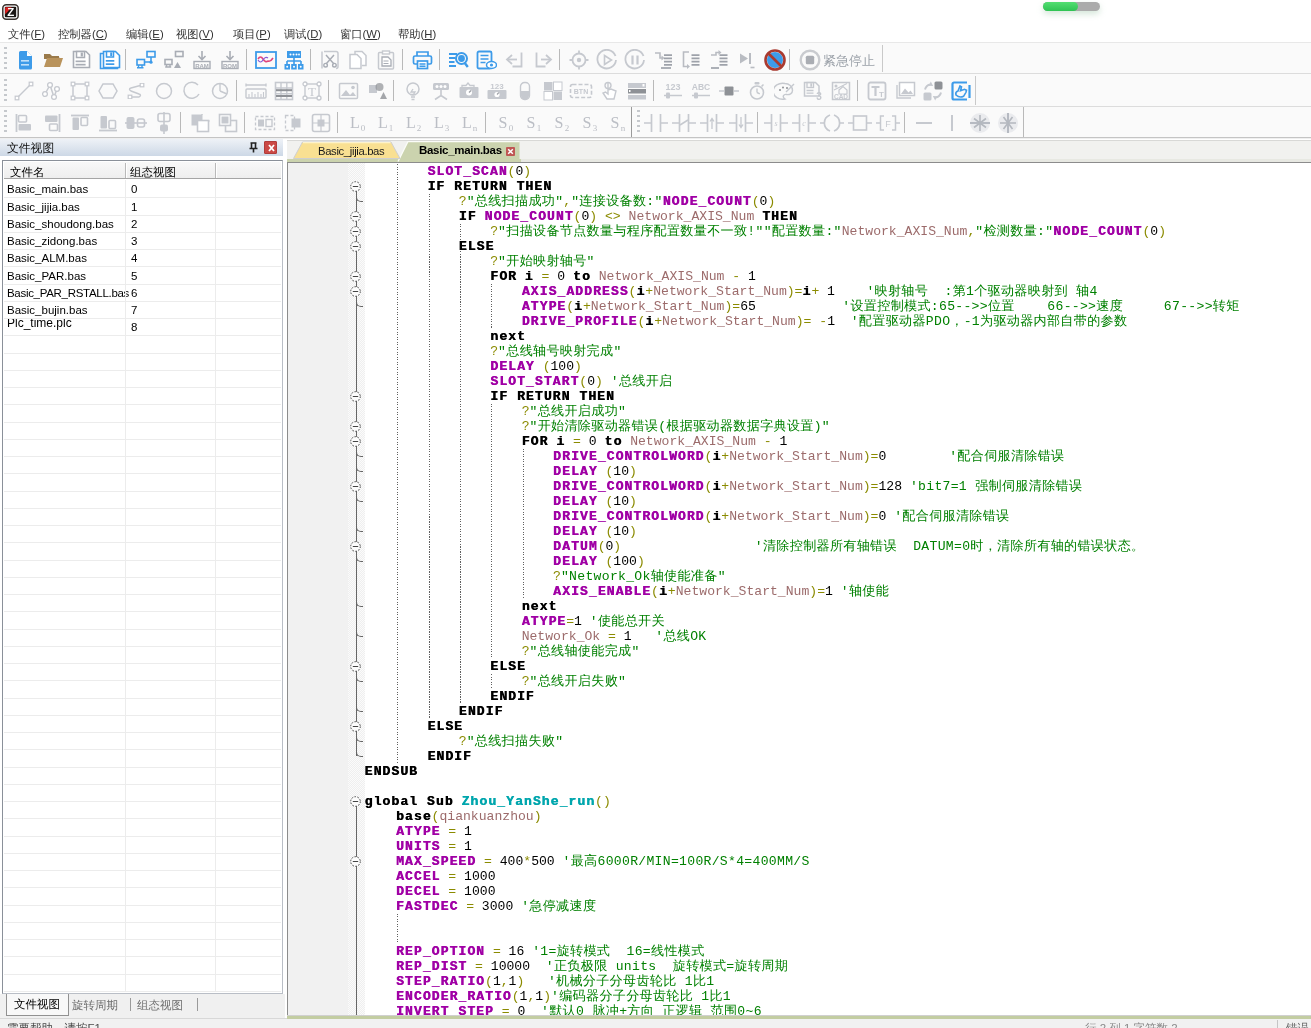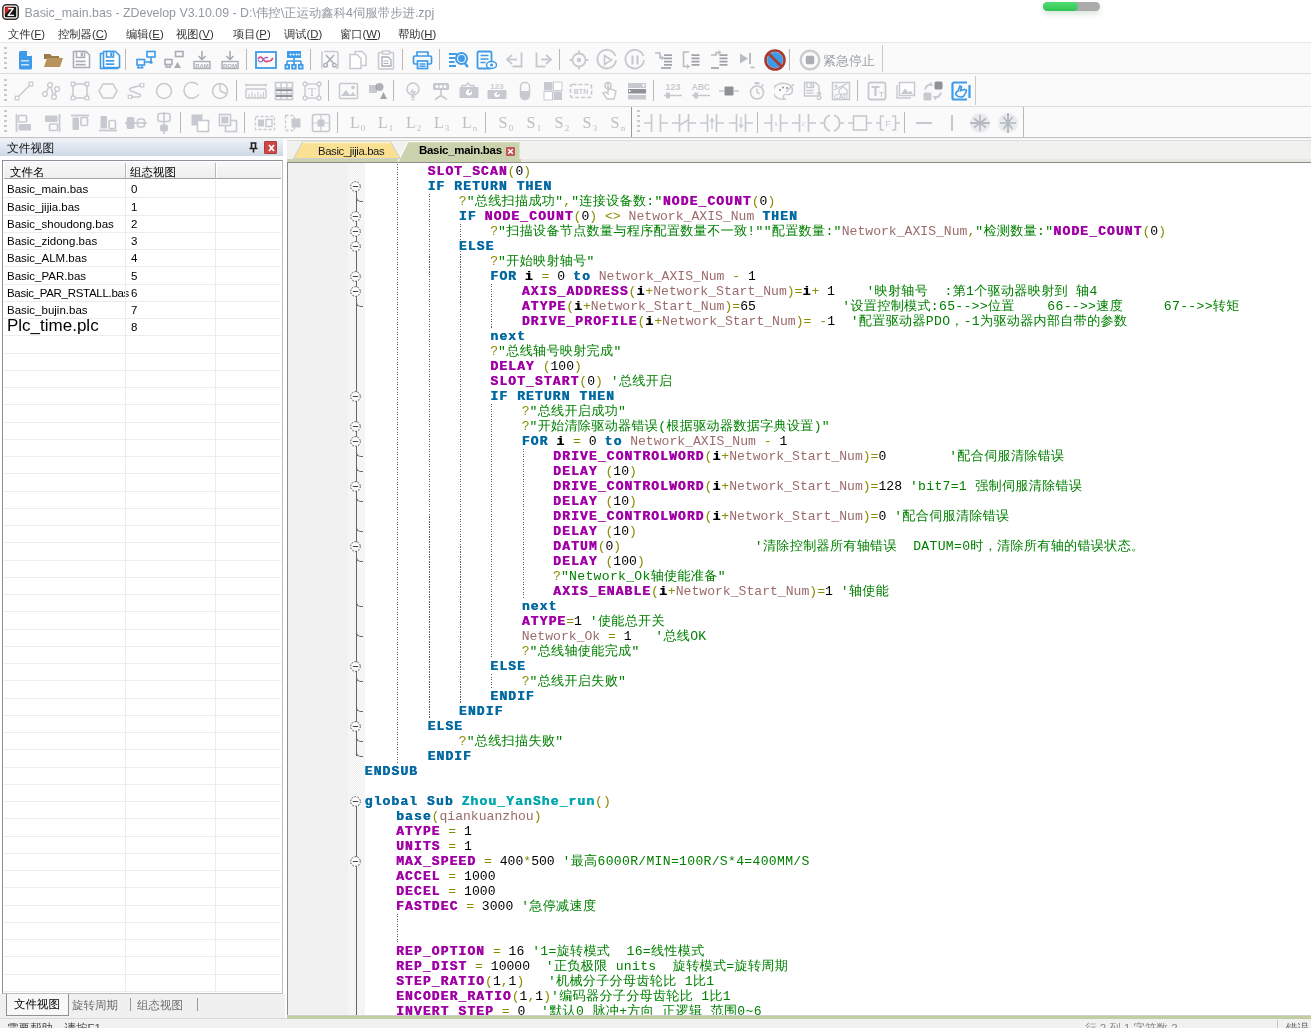--- a/index.html
+++ b/index.html
@@ -1,37 +1,36 @@
 <!DOCTYPE html>
 <html><head><meta charset="utf-8">
 <style>
 *{margin:0;padding:0;box-sizing:border-box}
 html,body{width:1311px;height:1028px;overflow:hidden}
 body{font-family:"Liberation Sans",sans-serif;background:#fff;position:relative}
 .abs{position:absolute}
 pre{font-family:"Liberation Mono",monospace;font-size:13.1px;line-height:15px;color:#000}
-.k{color:#0369a1;font-weight:bold;letter-spacing:1.05px;text-shadow:0.5px 0 currentColor}
+.k{color:#000000;font-weight:bold;letter-spacing:1.05px;text-shadow:0.5px 0 currentColor}
 .c{color:#a000a5;font-weight:bold;letter-spacing:1.05px;text-shadow:0.5px 0 currentColor}
 .b{color:#000;font-weight:bold;letter-spacing:1.05px;text-shadow:0.5px 0 currentColor}
 .t{color:#00a6ad;font-weight:bold;letter-spacing:1.05px;text-shadow:0.5px 0 currentColor}
 .s{color:#008000;letter-spacing:0.3px}
 .o{color:#8b8b00}
 .v{color:#9c6b6b}
 .sep1{position:absolute;width:1px;background:#b9b9b9}
 .grip{position:absolute;width:3px;background-image:repeating-linear-gradient(to bottom,#c5c8cc 0 2px,transparent 2px 5px)}
 .guide{position:absolute;width:1px;background-image:repeating-linear-gradient(to bottom,#606060 0 1px,transparent 1px 2.5px)}
 </style></head><body>
 <div class="abs" style="left:0;top:0;width:1311px;height:28px;background:#fff">
     <svg class="abs" style="left:2px;top:3.5px" width="17" height="16" viewBox="0 0 17 16">
       <rect x="0.8" y="0.8" width="15.4" height="14.4" rx="3.5" fill="#fff" stroke="#3a332f" stroke-width="1.5"></rect>
       <rect x="2.8" y="2.8" width="11.4" height="10.4" rx="1" fill="#191513"></rect>
       <path d="M3.2 3.2 h6.5 l-6.5 7 z" fill="#e01f1f"></path>
       <text x="8.7" y="12" font-size="11.5" font-weight="bold" fill="#fff" text-anchor="middle" font-family="Liberation Sans">Z</text>
     </svg>
-    <div class="abs" style="left:24.5px;top:5px;font-size:12.4px;color:#9298a2">Basic_main.bas - ZDevelop V3.10.09 - D:\伟控\正运动鑫科4伺服带步进.zpj</div>
     <div class="abs" style="left:1043px;top:2px;width:57px;height:9px;border-radius:5px;background:#ababab;box-shadow:0 3px 6px rgba(160,200,170,.45)"></div>
     <div class="abs" style="left:1043px;top:2px;width:35px;height:9px;border-radius:5px;background:linear-gradient(#52de71,#2fc353)"></div>
   </div>
 <div class="abs" style="left:0;top:26px;width:1311px;height:18px;background:#fff;font-size:11.3px;color:#333">
     <span class="abs" style="left:8px;top:1px">文件(<u>F</u>)</span>
     <span class="abs" style="left:58px;top:1px">控制器(<u>C</u>)</span>
     <span class="abs" style="left:126px;top:1px">编辑(<u>E</u>)</span>
     <span class="abs" style="left:176px;top:1px">视图(<u>V</u>)</span>
     <span class="abs" style="left:233px;top:1px">项目(<u>P</u>)</span>
     <span class="abs" style="left:284px;top:1px">调试(<u>D</u>)</span>
@@ -599,21 +598,21 @@
 <div class="abs" style="left:7px;top:235.1px;font-size:11.5px;color:#000">Basic_zidong.bas</div>
 <div class="abs" style="left:131px;top:235.1px;font-size:11.5px;color:#000">3</div>
 <div class="abs" style="left:7px;top:252.3px;font-size:11.5px;color:#000">Basic_ALM.bas</div>
 <div class="abs" style="left:131px;top:252.3px;font-size:11.5px;color:#000">4</div>
 <div class="abs" style="left:7px;top:269.6px;font-size:11.5px;color:#000">Basic_PAR.bas</div>
 <div class="abs" style="left:131px;top:269.6px;font-size:11.5px;color:#000">5</div>
 <div class="abs" style="left:7px;top:286.8px;font-size:11.5px;letter-spacing:-0.3px;color:#000">Basic_PAR_RSTALL.bas</div>
 <div class="abs" style="left:131px;top:286.8px;font-size:11.5px;color:#000">6</div>
 <div class="abs" style="left:7px;top:304.1px;font-size:11.5px;color:#000">Basic_bujin.bas</div>
 <div class="abs" style="left:131px;top:304.1px;font-size:11.5px;color:#000">7</div>
-<div class="abs" style="left:7px;top:316px;font-size:17px;color:#000">Plc_time.plc</div>
+<div class="abs" style="left:7px;top:316px;font-size:12px;color:#000">Plc_time.plc</div>
 <div class="abs" style="left:131px;top:321.3px;font-size:11.5px;color:#000">8</div>
 <div class="abs" style="left:4px;top:197.25px;width:277px;height:1px;background:#ececec"></div>
 <div class="abs" style="left:4px;top:214.50px;width:277px;height:1px;background:#ececec"></div>
 <div class="abs" style="left:4px;top:231.75px;width:277px;height:1px;background:#ececec"></div>
 <div class="abs" style="left:4px;top:249.00px;width:277px;height:1px;background:#ececec"></div>
 <div class="abs" style="left:4px;top:266.25px;width:277px;height:1px;background:#ececec"></div>
 <div class="abs" style="left:4px;top:283.50px;width:277px;height:1px;background:#ececec"></div>
 <div class="abs" style="left:4px;top:300.75px;width:277px;height:1px;background:#ececec"></div>
 <div class="abs" style="left:4px;top:318.00px;width:277px;height:1px;background:#ececec"></div>
 <div class="abs" style="left:4px;top:335.25px;width:277px;height:1px;background:#ececec"></div>

